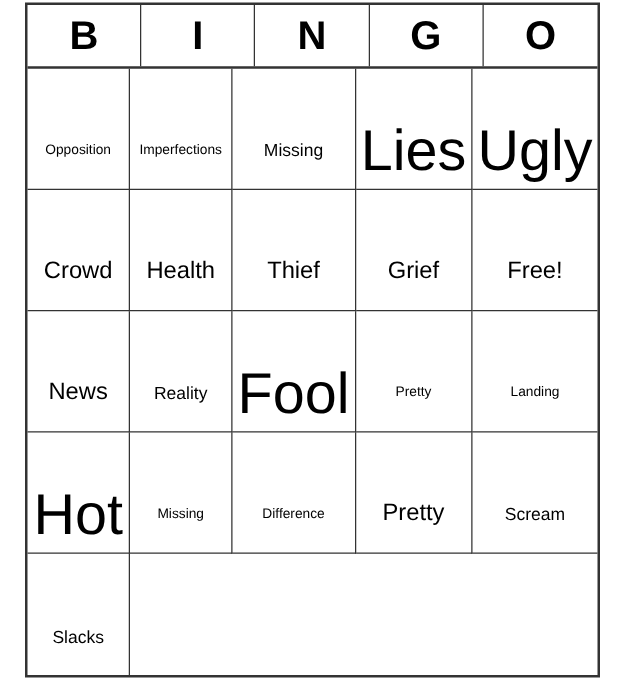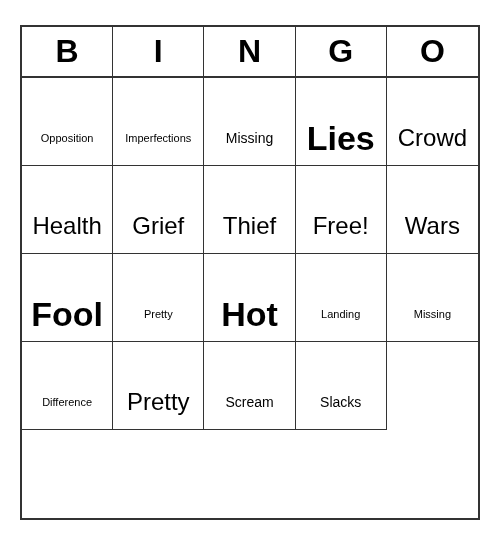--- a/index.html
+++ b/index.html
@@ -57,26 +57,26 @@
       display: block;
       margin-top: 34px;
     }
     .size-small {
       font-size: 11px;
     }
     .size-medium {
       font-size: 14px;
     }
     .size-large {
-      font-size: 24px;
+      font-size: 19px;
       font-weight: normal;
     }
     .size-xlarge {
-      font-size: 34px;
-      font-weight: bold;
+      font-size: 46px;
+      font-weight: normal;
     }
   </style>
 </head>
 <body>
 
 <div class="bingo-card">
   <div class="bingo-header">
     <div class="bingo-header-cell">B</div>
     <div class="bingo-header-cell">I</div>
     <div class="bingo-header-cell">N</div>
@@ -90,48 +90,54 @@
       <div class="bingo-cell">
         <span class="size-small">Imperfections</span>
       </div>
       <div class="bingo-cell">
         <span class="size-medium">Missing</span>
       </div>
       <div class="bingo-cell">
         <span class="size-xlarge">Lies</span>
       </div>
       <div class="bingo-cell">
+        <span class="size-xlarge">Ugly</span>
+      </div>
+      <div class="bingo-cell">
         <span class="size-large">Crowd</span>
       </div>
       <div class="bingo-cell">
         <span class="size-large">Health</span>
       </div>
       <div class="bingo-cell">
-        <span class="size-large">Grief</span>
+        <span class="size-large">Thief</span>
       </div>
       <div class="bingo-cell">
-        <span class="size-large">Thief</span>
+        <span class="size-large">Grief</span>
       </div>
       <div class="bingo-cell">
         <span class="size-large">Free!</span>
       </div>
       <div class="bingo-cell">
-        <span class="size-large">Wars</span>
+        <span class="size-large">News</span>
+      </div>
+      <div class="bingo-cell">
+        <span class="size-medium">Reality</span>
       </div>
       <div class="bingo-cell">
         <span class="size-xlarge">Fool</span>
       </div>
       <div class="bingo-cell">
         <span class="size-small">Pretty</span>
       </div>
       <div class="bingo-cell">
-        <span class="size-xlarge">Hot</span>
+        <span class="size-small">Landing</span>
       </div>
       <div class="bingo-cell">
-        <span class="size-small">Landing</span>
+        <span class="size-xlarge">Hot</span>
       </div>
       <div class="bingo-cell">
         <span class="size-small">Missing</span>
       </div>
       <div class="bingo-cell">
         <span class="size-small">Difference</span>
       </div>
       <div class="bingo-cell">
         <span class="size-large">Pretty</span>
       </div>

